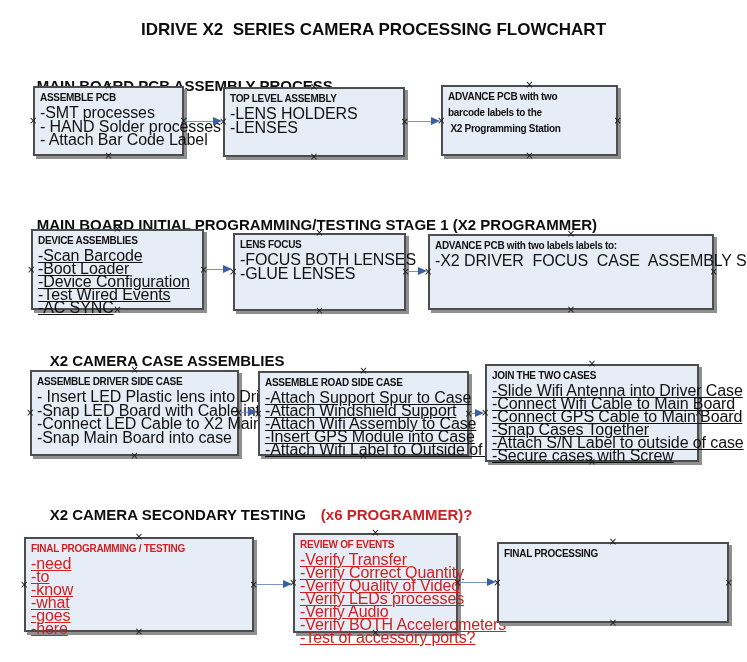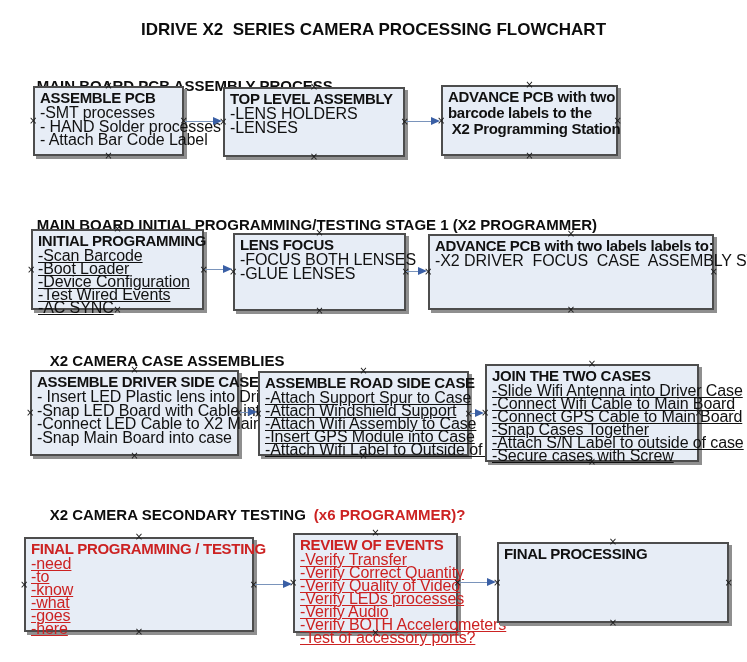--- a/index.html
+++ b/index.html
@@ -7,27 +7,27 @@
     position:relative;width:747px;height:662px;background:#ffffff;overflow:hidden;
     font-family:"Liberation Sans","DejaVu Sans",sans-serif;color:#111;
   }
   .title{
     position:absolute;top:20px;left:0;width:747px;text-align:center;
     font-size:17px;font-weight:bold;white-space:pre;color:#0d0d0d;
   }
   .sec-header{
     position:absolute;font-size:15px;font-weight:bold;white-space:pre;color:#0d0d0d;
   }
-  .sec-header .red-part{color:#cc2222;margin-left:8px;}
+  .sec-header .red-part{color:#cc2222;margin-left:15px;}
   .fbox{
     position:absolute;background:#e7edf6;border:2px solid #4d4d4d;
     box-shadow:3px 3px 0 #8f8f8f;box-sizing:border-box;padding:2px 4px 2px 5px;
   }
   .fbox .bx-title{
-    font-size:15px;font-weight:bold;line-height:16px;letter-spacing:-0.3px;white-space:pre;
+    font-size:10px;font-weight:bold;line-height:16px;letter-spacing:-0.3px;white-space:pre;
   }
   .fbox .bx-items{
     font-size:16px;line-height:13.5px;letter-spacing:-0.1px;white-space:pre;
   }
   .fbox.red .bx-title,.fbox.red .bx-items{color:#cc2222;}
   .fbox.tightlines .bx-items{line-height:13px;text-decoration:underline;}
   .cp{
     position:absolute;font-family:"DejaVu Sans",sans-serif;font-size:10px;line-height:1;
     color:#1a1a1a;pointer-events:none;
   }
@@ -83,21 +83,21 @@
       <span class="cp cp-bottom">×</span>
       <span class="cp cp-left">×</span>
       <span class="cp cp-right">×</span>
     </div>
 
   <div class="sec-header" style="left:20px;top:199px;">
     <span>MAIN BOARD INITIAL PROGRAMMING/TESTING STAGE 1 (X2 PROGRAMMER)</span>
   </div>
 
   <div class="fbox tightlines" style="left:31px;top:229px;width:173px;height:81px;">
-    <div class="bx-title">INITIAL PROGRAMMING</div>
+    <div class="bx-title">DEVICE ASSEMBLIES</div>
     <div class="bx-items">-Scan Barcode
 -Boot Loader
 -Device Configuration
 -Test Wired Events
 -AC SYNC</div>
   <span class="cp cp-top">×</span>
       <span class="cp cp-bottom">×</span>
       <span class="cp cp-left">×</span>
       <span class="cp cp-right">×</span>
     </div>

